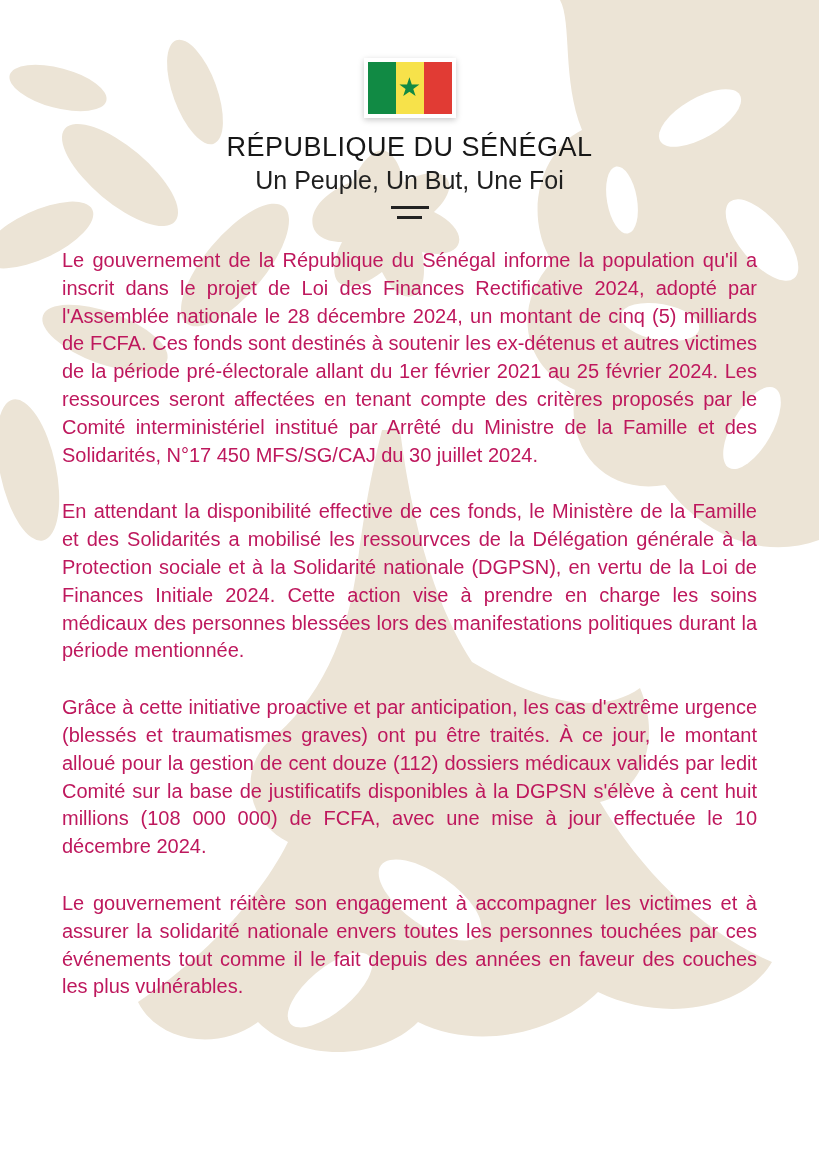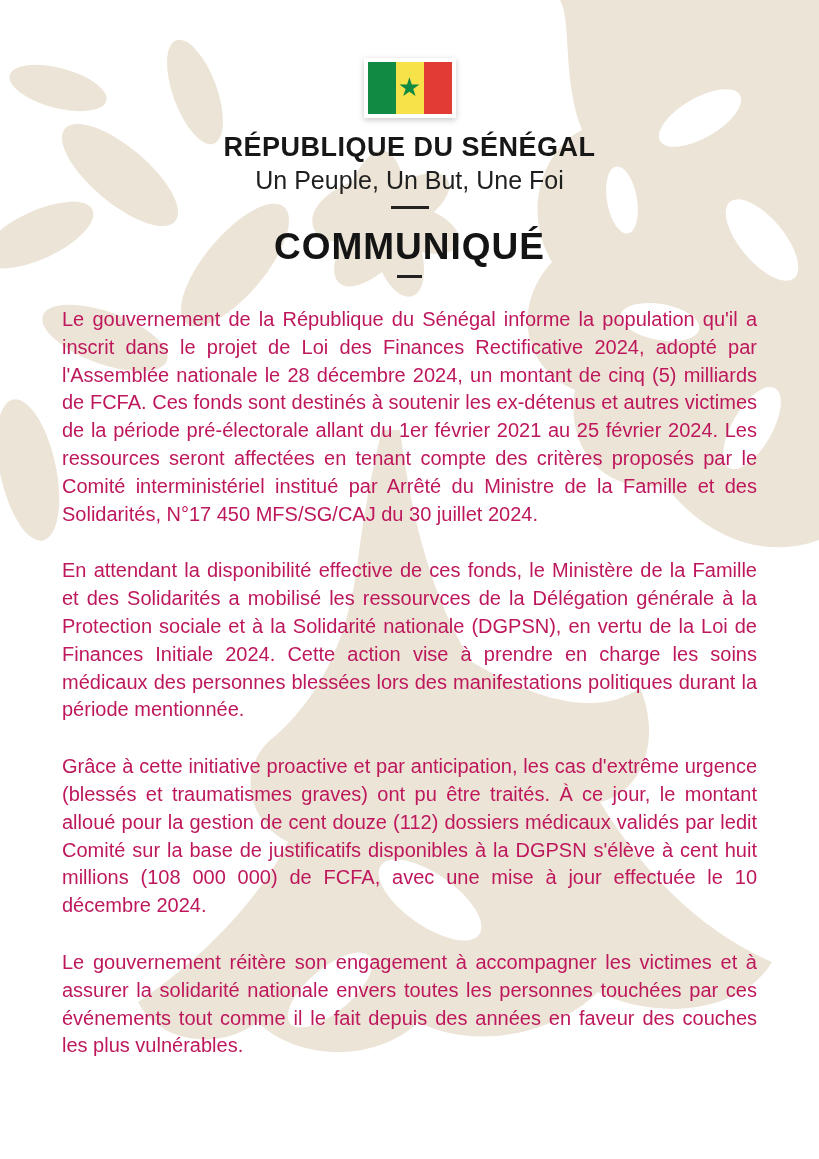--- a/index.html
+++ b/index.html
@@ -45,21 +45,21 @@
     position: absolute;
     top: 50%; left: 50%;
     transform: translate(-50%, -54%);
     font-size: 26px;
     line-height: 1;
   }
 
   .country-name {
     margin-top: 14px;
     font-size: 27px;
-    font-weight: 700;
+    font-weight: 400;
     letter-spacing: 0.5px;
     color: #171717;
   }
   .motto {
     margin-top: 3px;
     font-size: 25px;
     color: #1f1f1f;
   }
   .rule {
     height: 3px;
@@ -136,21 +136,20 @@
       <div class="stripe" style="background:#f7e24a;">
         <span class="star" style="color:#118a44;">★</span>
       </div>
       <div class="stripe" style="background:#e13b34;"></div>
     </div>
 
     <div class="country-name">RÉPUBLIQUE DU SÉNÉGAL</div>
     <div class="motto">Un Peuple, Un But, Une Foi</div>
     <div class="rule wide"></div>
 
-    <div class="communique">COMMUNIQUÉ</div>
     <div class="rule narrow"></div>
 
     <div class="doc-title">
     </div>
 
     <div class="body-text">
       <p>Le gouvernement de la République du Sénégal informe la population qu'il a inscrit dans le projet de Loi des Finances Rectificative 2024, adopté par l'Assemblée nationale le 28 décembre 2024, un montant de cinq (5) milliards de FCFA. Ces fonds sont destinés à soutenir les ex-détenus et autres victimes de la période pré-électorale allant du 1er février 2021 au 25 février 2024. Les ressources seront affectées en tenant compte des critères proposés par le Comité interministériel institué par Arrêté du Ministre de la Famille et des Solidarités, N°17 450 MFS/SG/CAJ du 30 juillet 2024.</p>
       <p>En attendant la disponibilité effective de ces fonds, le Ministère de la Famille et des Solidarités a mobilisé les ressourvces de la Délégation générale à la Protection sociale et à la Solidarité nationale (DGPSN), en vertu de la Loi de Finances Initiale 2024. Cette action vise à prendre en charge les soins médicaux des personnes blessées lors des manifestations politiques durant la période mentionnée.</p>
       <p>Grâce à cette initiative proactive et par anticipation, les cas d'extrême urgence (blessés et traumatismes graves) ont pu être traités. À ce jour, le montant alloué pour la gestion de cent douze (112) dossiers médicaux validés par ledit Comité sur la base de justificatifs disponibles à la DGPSN s'élève à cent huit millions (108 000 000) de FCFA, avec une mise à jour effectuée le 10 décembre 2024.</p>
       <p>Le gouvernement réitère son engagement à accompagner les victimes et à assurer la solidarité nationale envers toutes les personnes touchées par ces événements tout comme il le fait depuis des années en faveur des couches les plus vulnérables.</p>

